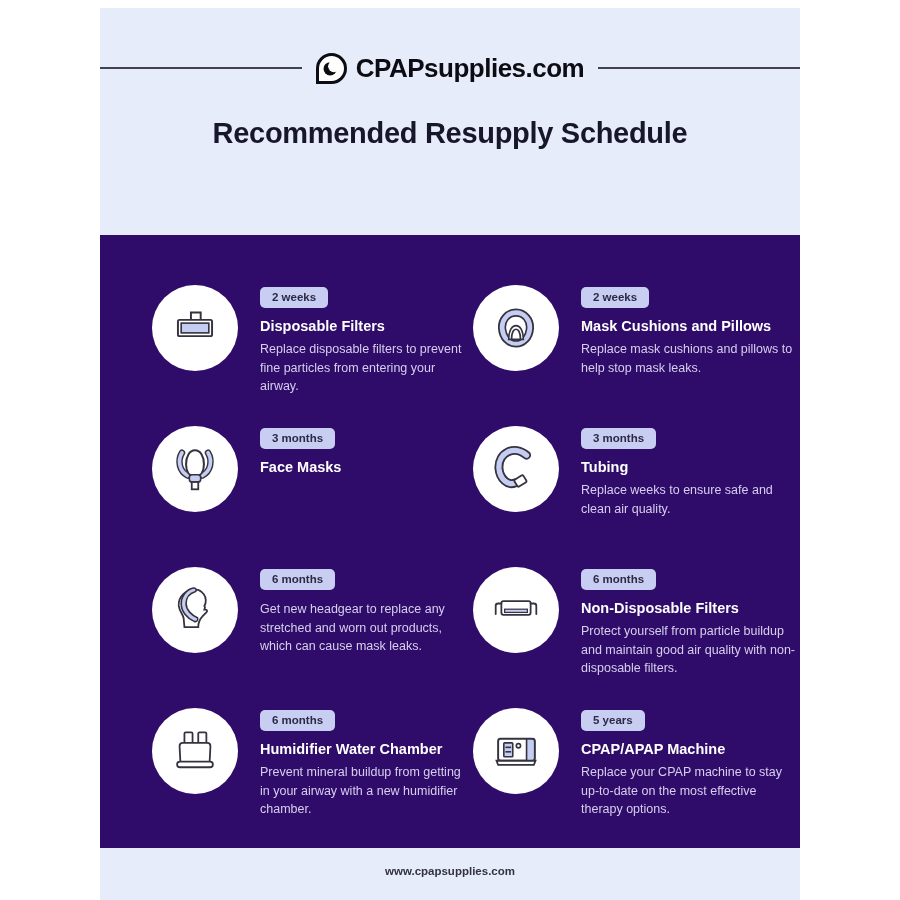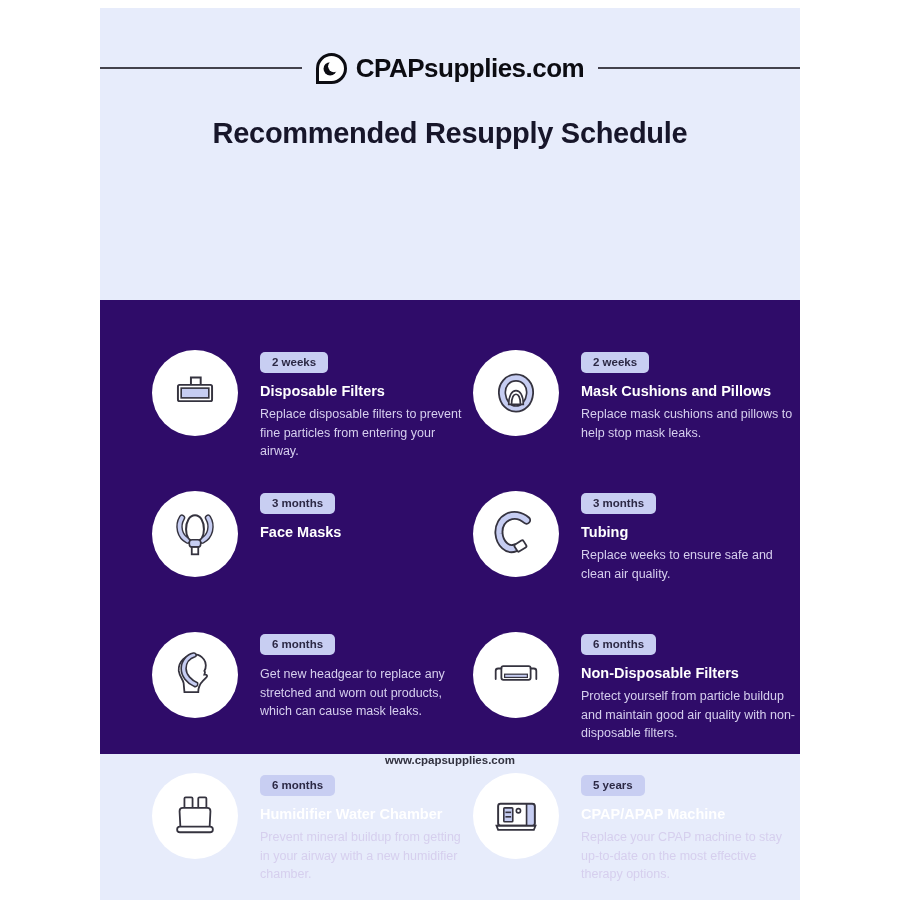--- a/index.html
+++ b/index.html
@@ -9,21 +9,21 @@
     font-family: "Liberation Sans", sans-serif;
     overflow: hidden;
   }
   .page {
     position: absolute;
     left: 100px; top: 8px;
     width: 700px; height: 892px;
     background: #e7ecfb;
   }
   
-  .header { height: 292px; padding-top: 38px; }
+  .header { height: 227px; padding-top: 38px; }
   .logo-row {
     display: flex; align-items: center;
     height: 44px;
   }
   .logo-line { flex: 1; height: 2px; background: #43424c; }
   .logo-lockup { display: flex; align-items: center; gap: 9px; margin: 0 14px; }
   .logo-bubble {
     width: 31px; height: 31px;
     border: 3px solid #0c0c12;
     border-radius: 50% 50% 50% 0;
@@ -43,21 +43,21 @@
     letter-spacing: -0.3px;
   }
   .subtitle {
     margin-top: 13px;
     text-align: center;
     font-size: 16.5px; line-height: 24px;
     color: #2f2e3e;
   }
   
   .dark-panel {
-    height: 454px;
+    height: 613px;
     background: #2f0c69;
     padding: 50px 0 0 52px;
     display: grid;
     grid-template-columns: 321px 327px;
     grid-auto-rows: 141px;
   }
   .item { display: flex; gap: 22px; }
   .icon-circle {
     width: 86px; height: 86px; border-radius: 50%;
     background: #ffffff; flex-shrink: 0;
@@ -78,21 +78,21 @@
     color: #ffffff;
     margin-bottom: 6px;
   }
   .item-desc {
     font-size: 12.5px; line-height: 18.5px;
     color: #d6cfee;
   }
   
   .footer {
     height: 52px;
-    display: flex; align-items: flex-start; justify-content: center;
+    display: flex; align-items: center; justify-content: center;
     padding-bottom: 6px;
   }
   .footer-url { font-size: 11.5px; font-weight: bold; color: #323240; }
 </style>
 </head>
 <body>
 
 <div class="page">
 
   <div class="header">

